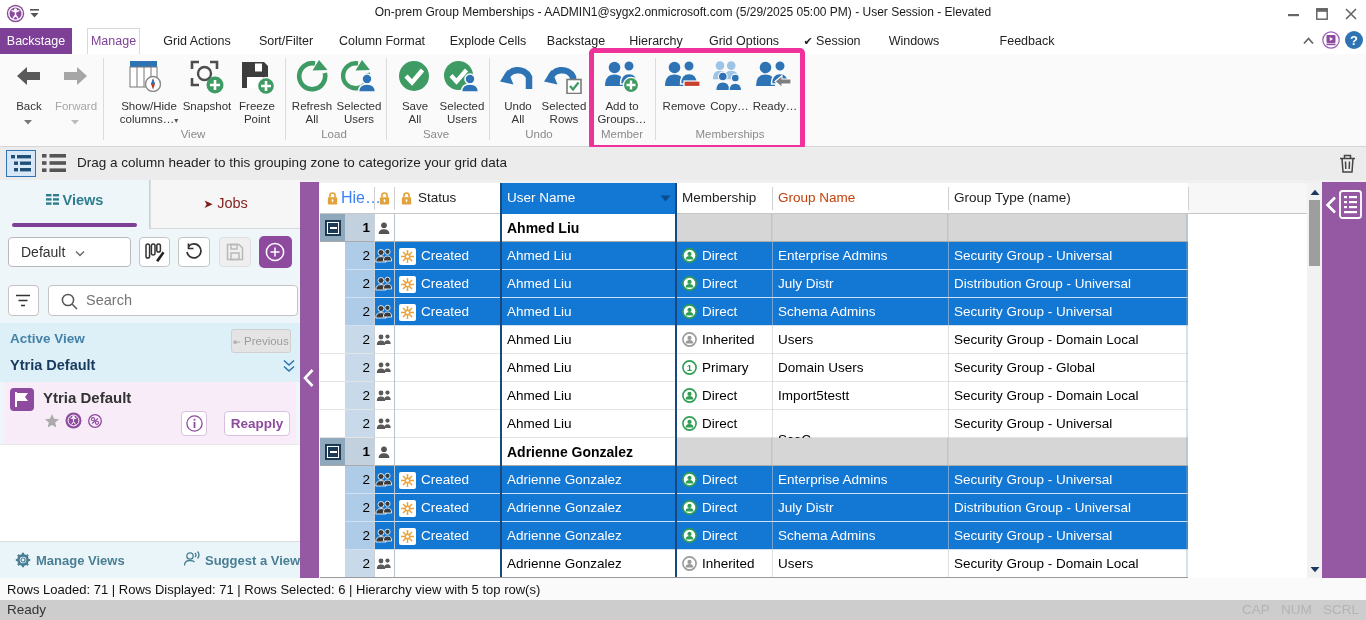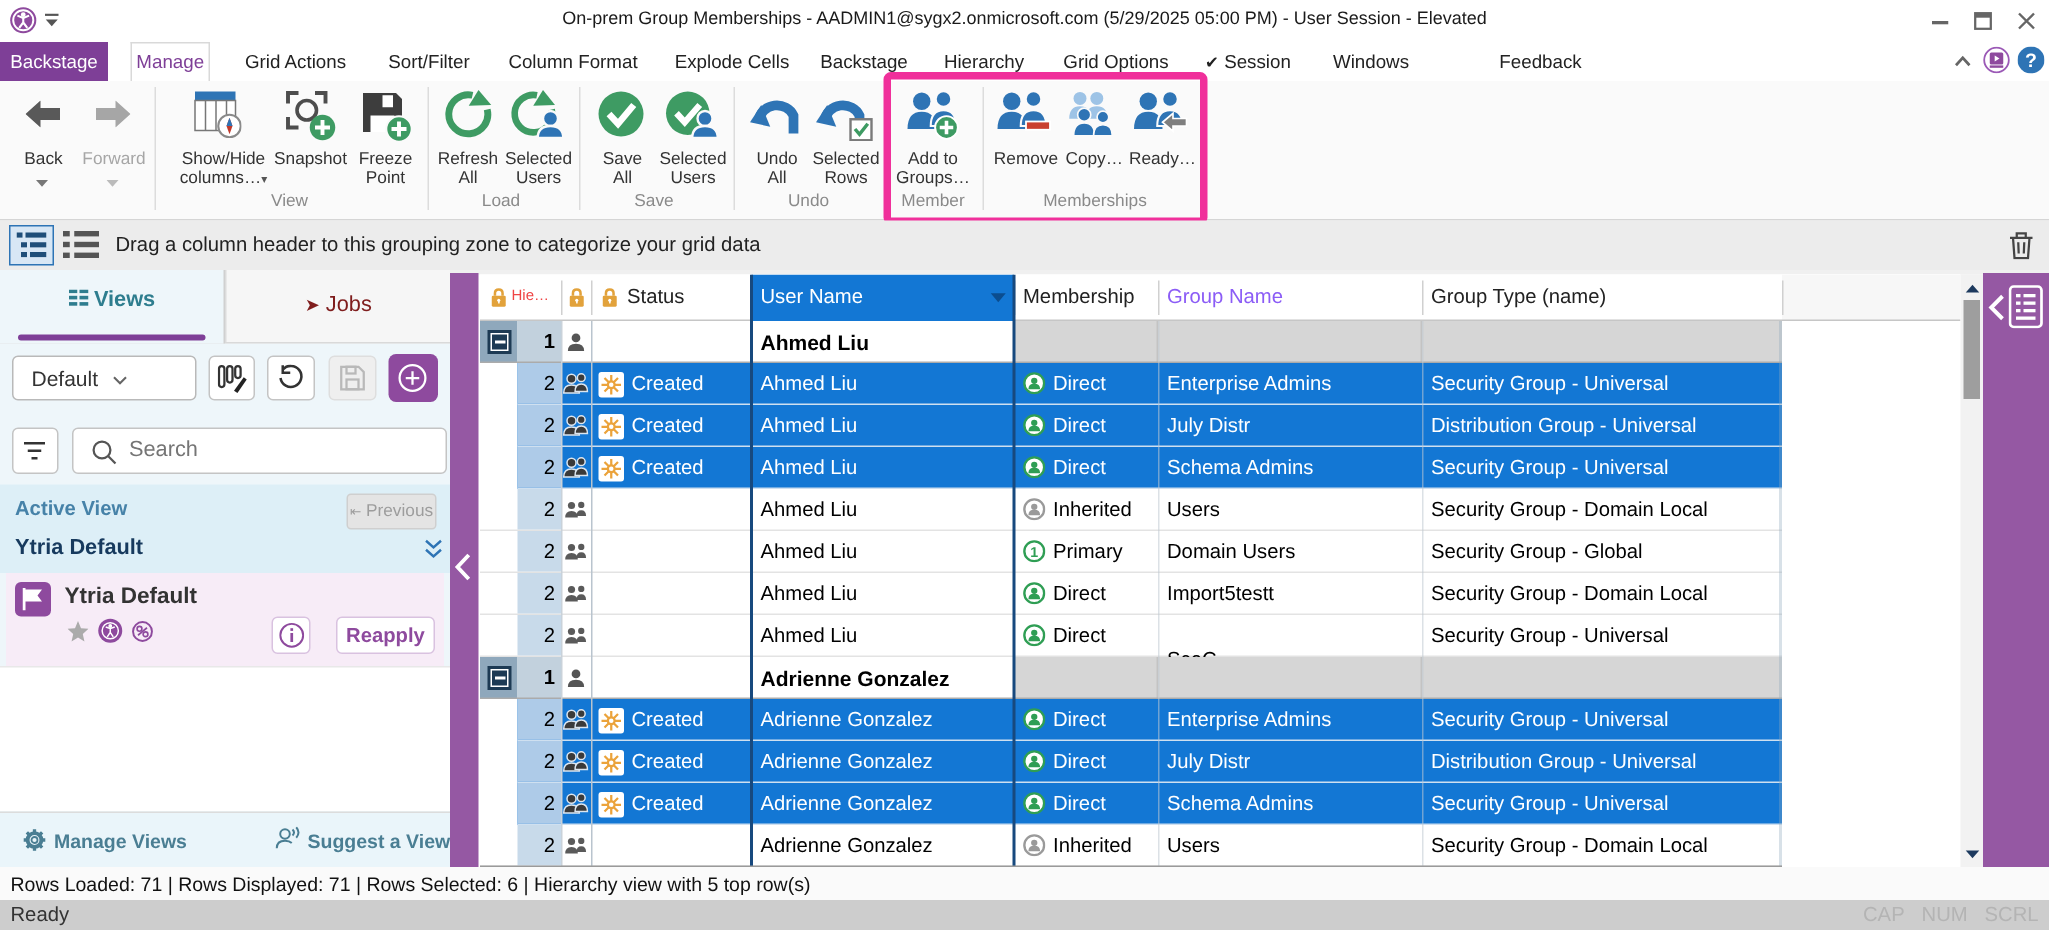--- a/index.html
+++ b/index.html
@@ -386,42 +386,42 @@
   <div id="grid" class="abs" style="left:320px;top:183px;width:987px;height:395px;background:#fff;overflow:hidden;">
 
     <div class="abs" style="left:0;top:0;width:987px;height:31px;background:#fff;border-bottom:1px solid #c6c6c6;"></div>
     <div class="abs" style="left:868px;top:0;width:119px;height:31px;background:#f7f7f7;border-bottom:1px solid #c6c6c6;"></div>
     <svg class="abs" style="left:7px;top:9px;" width="11" height="13" viewBox="0 0 13 15">
         <path d="M3.5 6 L3.5 4 Q3.5 1 6.5 1 Q9.5 1 9.5 4 L9.5 6" fill="none" stroke="#e2a23b" stroke-width="2"></path>
         <rect x="1" y="6" width="11" height="8.5" rx="1" fill="#e2a23b"></rect>
         <circle cx="6.5" cy="9.5" r="1.2" fill="#fff"></circle>
         <rect x="6" y="9.5" width="1.2" height="2.5" fill="#fff"></rect>
       </svg>
-    <div class="abs" style="left:21px;top:0;font-size:10px;line-height:30px;color:#ef4444;">Hie…</div>
+    <div class="abs" style="left:21px;top:0;font-size:16px;line-height:30px;color:#3b82f6;">Hie…</div>
     <svg class="abs" style="left:59px;top:9px;" width="11" height="13" viewBox="0 0 13 15">
         <path d="M3.5 6 L3.5 4 Q3.5 1 6.5 1 Q9.5 1 9.5 4 L9.5 6" fill="none" stroke="#e2a23b" stroke-width="2"></path>
         <rect x="1" y="6" width="11" height="8.5" rx="1" fill="#e2a23b"></rect>
         <circle cx="6.5" cy="9.5" r="1.2" fill="#fff"></circle>
         <rect x="6" y="9.5" width="1.2" height="2.5" fill="#fff"></rect>
       </svg>
     <svg class="abs" style="left:81px;top:9px;" width="11" height="13" viewBox="0 0 13 15">
         <path d="M3.5 6 L3.5 4 Q3.5 1 6.5 1 Q9.5 1 9.5 4 L9.5 6" fill="none" stroke="#e2a23b" stroke-width="2"></path>
         <rect x="1" y="6" width="11" height="8.5" rx="1" fill="#e2a23b"></rect>
         <circle cx="6.5" cy="9.5" r="1.2" fill="#fff"></circle>
         <rect x="6" y="9.5" width="1.2" height="2.5" fill="#fff"></rect>
       </svg>
     <div class="abs" style="left:98px;top:0;font-size:13.5px;line-height:30px;color:#222;">Status</div>
     <div class="abs" style="left:181px;top:0;width:175px;height:40px;background:#1377d4;">
       <div class="abs" style="left:6px;top:0;font-size:13.5px;line-height:30px;color:#fff;">User Name</div>
       <svg class="abs" style="left:159px;top:12px;" width="11" height="7" viewBox="0 0 11 7">
           <path d="M0.5 0.5 L10.5 0.5 L5.5 6.5 Z" fill="#0b4d8f"></path>
         </svg>
     </div>
     <div class="abs" style="left:362px;top:0;font-size:13.5px;line-height:30px;color:#222;">Membership</div>
-    <div class="abs" style="left:458px;top:0;font-size:13.5px;line-height:30px;color:#8b5cf6;">Group Name</div>
+    <div class="abs" style="left:458px;top:0;font-size:13.5px;line-height:30px;color:#c2410c;">Group Name</div>
     <div class="abs" style="left:634px;top:0;font-size:13.5px;line-height:30px;color:#222;">Group Type (name)</div>
     <div class="abs" style="left:54px;top:4px;width:1px;height:23px;background:#d0d0d0;"></div>
     <div class="abs" style="left:74px;top:4px;width:1px;height:23px;background:#d0d0d0;"></div>
     <div class="abs" style="left:356px;top:4px;width:1px;height:23px;background:#d0d0d0;"></div>
     <div class="abs" style="left:452px;top:4px;width:1px;height:23px;background:#d0d0d0;"></div>
     <div class="abs" style="left:628px;top:4px;width:1px;height:23px;background:#d0d0d0;"></div>
     <div class="abs" style="left:868px;top:4px;width:1px;height:23px;background:#d0d0d0;"></div>
 <div class="grow" style="top:31px;">
 <div class="abs" style="left:0;top:0;width:25px;height:28px;background:#8fa8bc;"></div>
 <div class="abs" style="left:25px;top:0;width:29px;height:28px;background:#c2d1dd;"></div>

